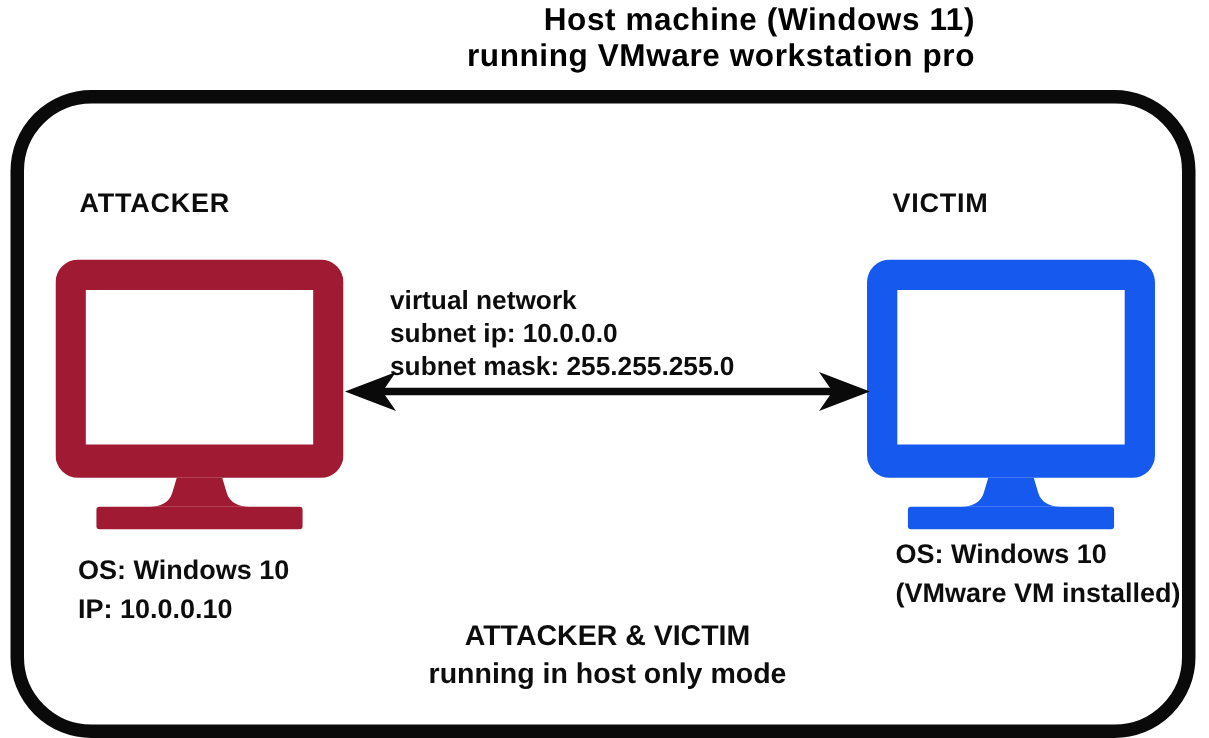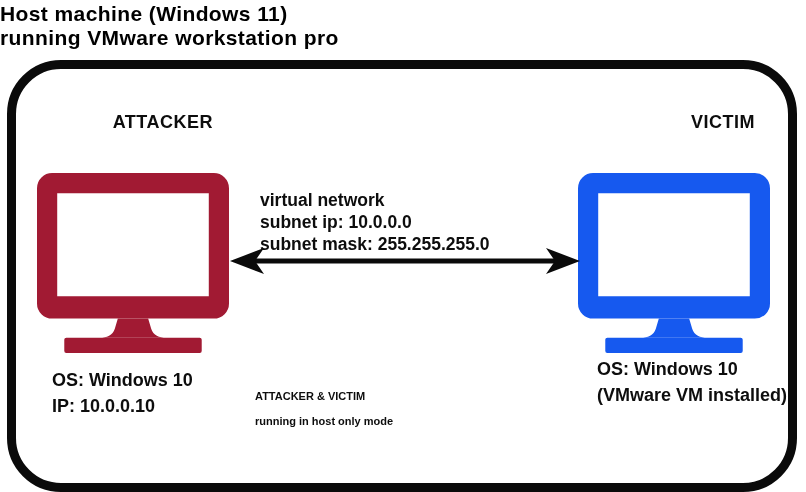--- a/index.html
+++ b/index.html
@@ -2,48 +2,48 @@
 <html><head>
 <meta charset="utf-8">
 <style>
   html,body{margin:0;padding:0;background:#ffffff;}
   .canvas{
     position:relative;width:806px;height:492px;overflow:hidden;
     background:#ffffff;color:#0d0d0d;
     font-family:"Liberation Sans",sans-serif;font-weight:bold;
   }
   .title{
-    position:absolute;top:2px;left:0;width:650px;text-align:left;
+    position:absolute;top:2px;left:0;width:650px;text-align:right;
     font-size:21px;line-height:24px;letter-spacing:0.4px;color:#000000;
   }
   .host-box{
     position:absolute;left:7px;top:60px;width:790px;height:432px;
     box-sizing:border-box;border:9px solid #0a0a0a;border-radius:54px;
     background:#ffffff;
   }
   .vm-label{
-    position:absolute;top:112px;width:160px;text-align:right;
+    position:absolute;top:125px;width:160px;text-align:left;
     font-size:18px;line-height:20px;letter-spacing:0.5px;
   }
   .attacker-label{left:53px;}
   .victim-label{left:595px;}
   .monitor{position:absolute;top:173px;}
   .attacker-monitor{left:37px;}
   .victim-monitor{left:578px;}
   .network-text{
     position:absolute;left:260px;top:189px;width:300px;text-align:left;
     font-size:17.5px;line-height:22px;
   }
   .arrow{position:absolute;left:230px;top:245px;}
   .info{position:absolute;font-size:18px;line-height:26px;}
   .attacker-info{left:52px;top:367px;}
   .victim-info{left:597px;top:356px;}
   .mode-note{
-    position:absolute;left:255px;top:384px;width:300px;
-    font-size:11px;line-height:25px;
+    position:absolute;left:255px;top:412px;width:300px;text-align:center;
+    font-size:19px;line-height:25px;
   }
 </style>
 </head>
 <body>
 
 <div class="canvas">
 
   <div class="title">
     <div>Host machine (Windows 11)</div>
     <div>running VMware workstation pro</div>

